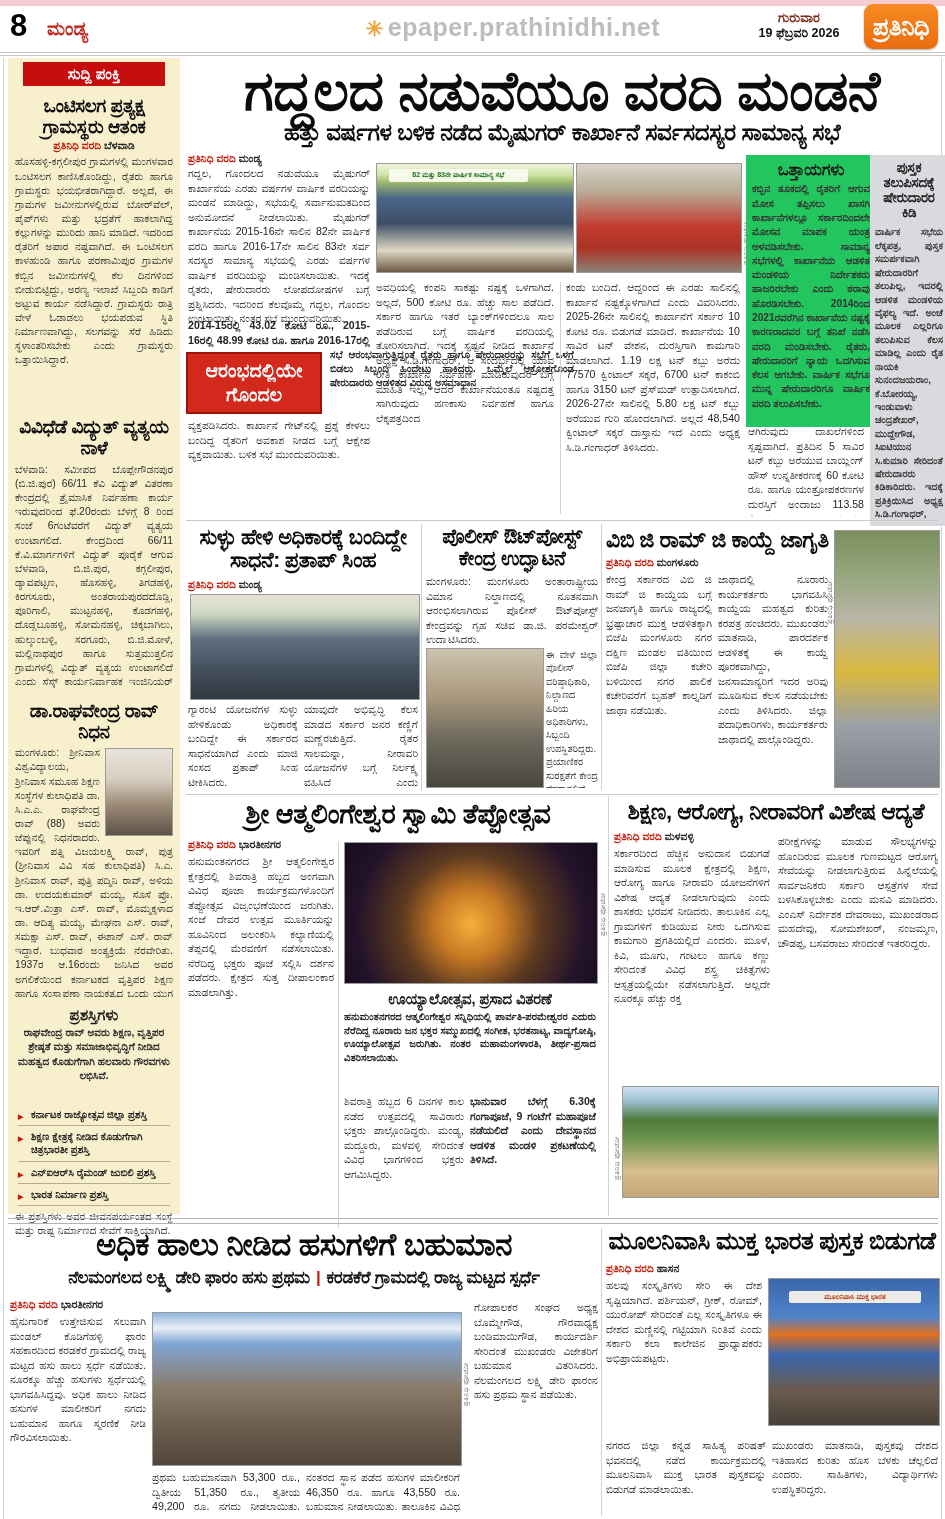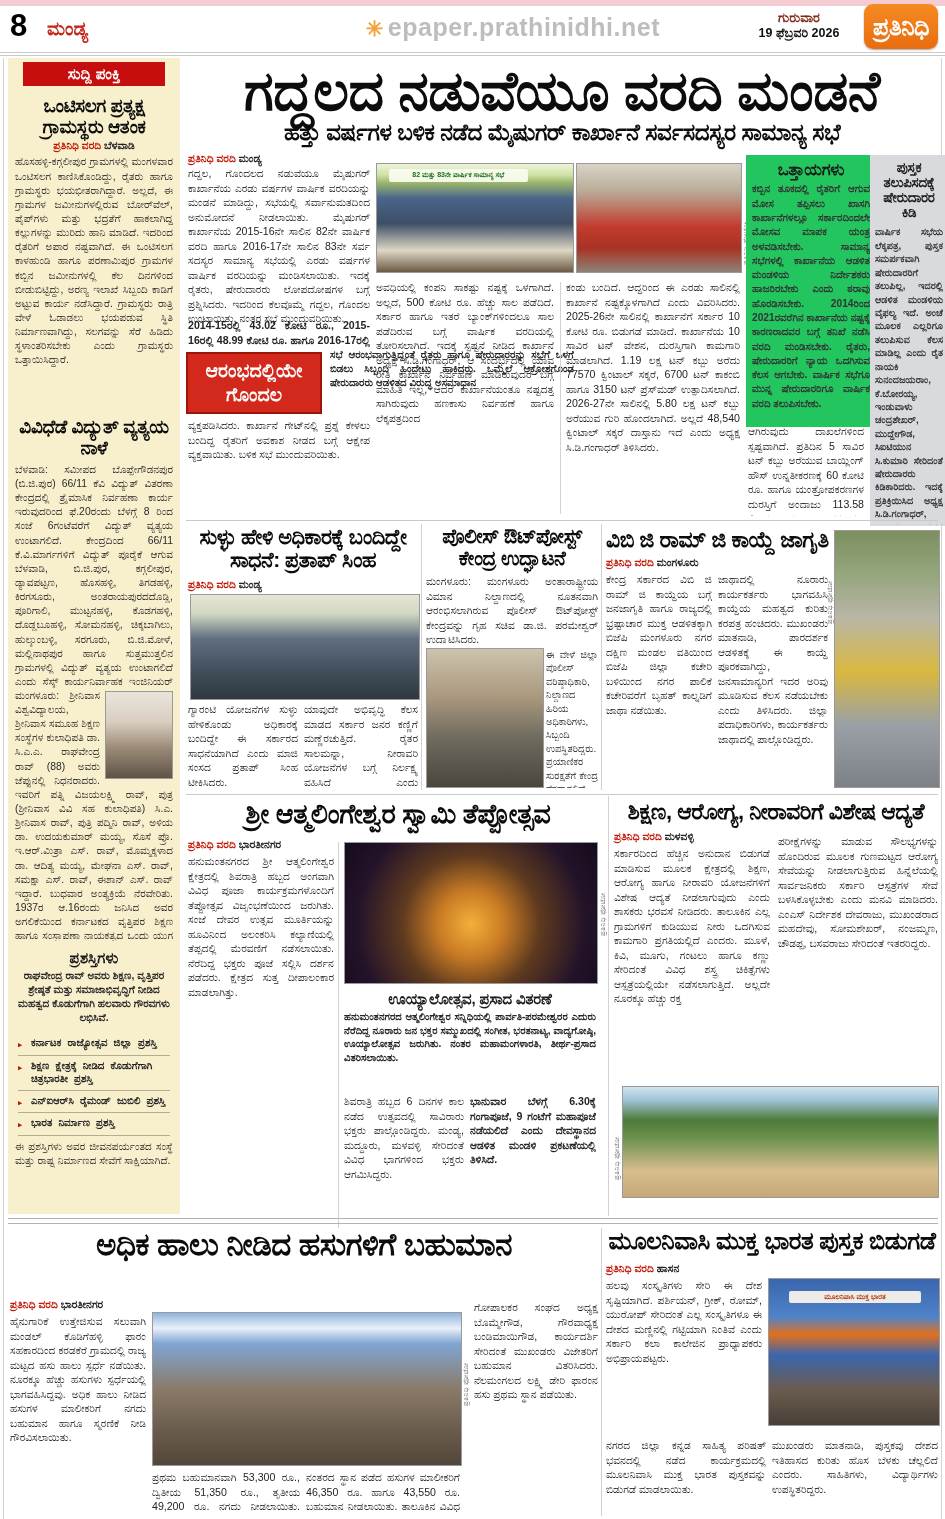--- a/index.html
+++ b/index.html
@@ -73,27 +73,28 @@
   <div class="abs vr" style="left:3px;top:58px;height:1461px;"></div>
   <div class="abs vr" style="left:941px;top:58px;height:1461px;"></div>
 
   <div class="abs side" style="left:8px;top:58px;width:172px;height:1156px;padding:0;">
     <div class="side-banner" style="width:142px;margin:4px auto 0;">ಸುದ್ದಿ ಪಂಕ್ತಿ</div>
     <div class="side-h" style="margin:10px 6px 2px;">ಒಂಟಿಸಲಗ ಪ್ರತ್ಯಕ್ಷ ಗ್ರಾಮಸ್ಥರು ಆತಂಕ</div>
     <div class="byline" style="text-align:center;margin:2px 0 3px;"><span class="r">ಪ್ರತಿನಿಧಿ ವರದಿ</span> <span>ಬೆಳವಾಡಿ</span></div>
     <div class="side-body" style="margin:0 7px;height:258px;">ಹೊಸಹಳ್ಳಿ-ಕಗ್ಗಲೀಪುರ ಗ್ರಾಮಗಳಲ್ಲಿ ಮಂಗಳವಾರ ಒಂಟಿಸಲಗ ಕಾಣಿಸಿಕೊಂಡಿದ್ದು, ರೈತರು ಹಾಗೂ ಗ್ರಾಮಸ್ಥರು ಭಯಭೀತರಾಗಿದ್ದಾರೆ. ಅಲ್ಲದೆ, ಈ ಗ್ರಾಮಗಳ ಜಮೀನುಗಳಲ್ಲಿರುವ ಬೋರ್‌ವೆಲ್, ಪೈಪ್‌ಗಳು ಮತ್ತು ಭದ್ರತೆಗೆ ಹಾಕಲಾಗಿದ್ದ ಕಲ್ಲುಗಳನ್ನು ಮುರಿದು ಹಾನಿ ಮಾಡಿದೆ. ಇದರಿಂದ ರೈತರಿಗೆ ಅಪಾರ ನಷ್ಟವಾಗಿದೆ. ಈ ಒಂಟಿಸಲಗ ಕಾಳಹುಂಡಿ ಹಾಗೂ ಪರಣಾಮಿಪುರ ಗ್ರಾಮಗಳ ಕಬ್ಬಿನ ಜಮೀನುಗಳಲ್ಲಿ ಕೆಲ ದಿನಗಳಿಂದ ಬೀಡುಬಿಟ್ಟಿದ್ದು, ಅರಣ್ಯ ಇಲಾಖೆ ಸಿಬ್ಬಂದಿ ಕಾಡಿಗೆ ಅಟ್ಟುವ ಕಾರ್ಯ ನಡೆಸಿದ್ದಾರೆ. ಗ್ರಾಮಸ್ಥರು ರಾತ್ರಿ ವೇಳೆ ಓಡಾಡಲು ಭಯಪಡುವ ಸ್ಥಿತಿ ನಿರ್ಮಾಣವಾಗಿದ್ದು, ಸಲಗವನ್ನು ಸೆರೆ ಹಿಡಿದು ಸ್ಥಳಾಂತರಿಸಬೇಕು ಎಂದು ಗ್ರಾಮಸ್ಥರು ಒತ್ತಾಯಿಸಿದ್ದಾರೆ.</div>
     <div class="side-h" style="margin:4px 6px 4px;">ವಿವಿಧೆಡೆ ವಿದ್ಯುತ್ ವ್ಯತ್ಯಯ ನಾಳೆ</div>
     <div class="side-body" style="margin:0 7px;height:226px;">ಬೆಳವಾಡಿ: ಸಮೀಪದ ಬೊಪ್ಪೇಗೌಡನಪುರ (ಬಿ.ಜಿ.ಪುರ) 66/11 ಕೆವಿ ವಿದ್ಯುತ್ ವಿತರಣಾ ಕೇಂದ್ರದಲ್ಲಿ ತ್ರೈಮಾಸಿಕ ನಿರ್ವಹಣಾ ಕಾರ್ಯ ಇರುವುದರಿಂದ ಫೆ.20ರಂದು ಬೆಳಗ್ಗೆ 8 ರಿಂದ ಸಂಜೆ 6ಗಂಟೆವರೆಗೆ ವಿದ್ಯುತ್ ವ್ಯತ್ಯಯ ಉಂಟಾಗಲಿದೆ. ಕೇಂದ್ರದಿಂದ 66/11 ಕೆ.ವಿ.ಮಾರ್ಗಗಳಿಗೆ ವಿದ್ಯುತ್ ಪೂರೈಕೆ ಆಗುವ ಬೆಳವಾಡಿ, ಬಿ.ಜಿ.ಪುರ, ಕಗ್ಗಲೀಪುರ, ಡ್ಯಾವಪಟ್ಟಣ, ಹೊಸಹಳ್ಳಿ, ತಿಗಡಹಳ್ಳಿ, ಕಿರಗಸೂರು, ಅಂತರಾಯಪುರದದೊಡ್ಡಿ, ಪೂರಿಗಾಲಿ, ಮುಟ್ಟನಹಳ್ಳಿ, ಕೊಡಗಹಳ್ಳಿ, ದೊಡ್ಡಬೂಹಳ್ಳಿ, ಸೋಮನಹಳ್ಳಿ, ಚಿಕ್ಕಬಾಗಿಲು, ಹುಲ್ಕುಂಬಳ್ಳಿ, ಸರಗೂರು, ಬಿ.ಜಿ.ಮೋಳೆ, ಮಲ್ಲಿನಾಥಪುರ ಹಾಗೂ ಸುತ್ತಮುತ್ತಲಿನ ಗ್ರಾಮಗಳಲ್ಲಿ ವಿದ್ಯುತ್ ವ್ಯತ್ಯಯ ಉಂಟಾಗಲಿದೆ ಎಂದು ಸೆಸ್ಕ್ ಕಾರ್ಯನಿರ್ವಾಹಕ ಇಂಜಿನಿಯರ್ ಟಿ.ಪುಟ್ಟಸ್ವಾಮಿ ಪ್ರಕಟಣೆಯಲ್ಲಿ ತಿಳಿಸಿದ್ದಾರೆ.</div>
+    <div class="side-h" style="margin:12px 6px 4px;">ಡಾ.ರಾಘವೇಂದ್ರ ರಾವ್ ನಿಧನ</div>
     <div class="side-body" style="margin:0 7px;height:252px;position:relative;">
       <span class="ph" style="float:right;width:66px;height:86px;margin:2px 0 2px 5px;background:linear-gradient(180deg,#e9e4db 0%,#d8cec0 35%,#9c8a77 65%,#5e5348 100%);"></span>
       <span>ಮಂಗಳೂರು: ಶ್ರೀನಿವಾಸ ವಿಶ್ವವಿದ್ಯಾಲಯ, ಶ್ರೀನಿವಾಸ ಸಮೂಹ ಶಿಕ್ಷಣ ಸಂಸ್ಥೆಗಳ ಕುಲಾಧಿಪತಿ ಡಾ. ಸಿ.ಎ.ಎ. ರಾಘವೇಂದ್ರ ರಾವ್ (88) ಅವರು ಜೆಪ್ಪುನಲ್ಲಿ ನಿಧನರಾದರು. ಇವರಿಗೆ ಪತ್ನಿ ವಿಜಯಲಕ್ಷ್ಮಿ ರಾವ್, ಪುತ್ರ (ಶ್ರೀನಿವಾಸ ವಿವಿ ಸಹ ಕುಲಾಧಿಪತಿ) ಸಿ.ಎ. ಶ್ರೀನಿವಾಸ ರಾವ್, ಪುತ್ರಿ ಪದ್ಮಿನಿ ರಾವ್, ಅಳಿಯ ಡಾ. ಉದಯಕುಮಾರ್ ಮಯ್ಯ, ಸೊಸೆ ಪ್ರೊ. ಇ.ಆರ್.ಮಿತ್ರಾ ಎಸ್. ರಾವ್, ಮೊಮ್ಮಕ್ಕಳಾದ ಡಾ. ಆದಿತ್ಯ ಮಯ್ಯ, ಮೇಘನಾ ಎಸ್. ರಾವ್, ಸಮಕ್ಷಾ ಎಸ್. ರಾವ್, ಈಶಾನ್ ಎಸ್. ರಾವ್ ಇದ್ದಾರೆ. ಬುಧವಾರ ಅಂತ್ಯಕ್ರಿಯೆ ನೆರವೇರಿತು. 1937ರ ಆ.16ರಂದು ಜನಿಸಿದ ಅವರ ಅಗಲಿಕೆಯಿಂದ ಕರ್ನಾಟಕದ ವೃತ್ತಿಪರ ಶಿಕ್ಷಣ ಹಾಗೂ ಸಂಸ್ಥಾಪಣಾ ನಾಯಕತ್ವದ ಒಂದು ಯುಗ ಅಂತ್ಯಗೊಂಡಂತಾಗಿದೆ.</span>
     </div>
     <div class="awards-title" style="margin:8px 0 2px;">ಪ್ರಶಸ್ತಿಗಳು</div>
     <div class="side-body" style="margin:0 7px;text-align:center;font-weight:bold;">ರಾಘವೇಂದ್ರ ರಾವ್ ಅವರು ಶಿಕ್ಷಣ, ವೃತ್ತಿಪರ ಶ್ರೇಷ್ಠತೆ ಮತ್ತು ಸಮಾಜಾಭಿವೃದ್ಧಿಗೆ ನೀಡಿದ ಮಹತ್ವದ ಕೊಡುಗೆಗಾಗಿ ಹಲವಾರು ಗೌರವಗಳು ಲಭಿಸಿವೆ.</div>
-    <div style="margin:8px 10px 0;font-family:Liberation Mono, monospace;">
+    <div style="margin:21px 10px 0;">
       <div class="award-item">ಕರ್ನಾಟಕ ರಾಜ್ಯೋತ್ಸವ ಜಿಲ್ಲಾ ಪ್ರಶಸ್ತಿ</div>
       <div class="award-item">ಶಿಕ್ಷಣ ಕ್ಷೇತ್ರಕ್ಕೆ ನೀಡಿದ ಕೊಡುಗೆಗಾಗಿ ಚಿತ್ರಭಾರತೀ ಪ್ರಶಸ್ತಿ</div>
       <div class="award-item">ಎನ್‌ಐಆರ್‌ಸಿ ರೈಮಂಡ್ ಜುಬಿಲಿ ಪ್ರಶಸ್ತಿ</div>
       <div class="award-item">ಭಾರತ ನಿರ್ಮಾಣ ಪ್ರಶಸ್ತಿ</div>
     </div>
     <div class="side-body" style="margin:4px 7px;">ಈ ಪ್ರಶಸ್ತಿಗಳು ಅವರ ಜೀವನಪರ್ಯಂತದ ಸಂಸ್ಥೆ ಮತ್ತು ರಾಷ್ಟ್ರ ನಿರ್ಮಾಣದ ಸೇವೆಗೆ ಸಾಕ್ಷಿಯಾಗಿದೆ.</div>
   </div>
 
   <div class="abs hl" style="left:186px;top:62px;width:752px;font-size:55px;">ಗದ್ದಲದ ನಡುವೆಯೂ ವರದಿ ಮಂಡನೆ</div>
   <div class="abs hl" style="left:186px;top:120px;width:752px;font-size:23px;">ಹತ್ತು ವರ್ಷಗಳ ಬಳಿಕ ನಡೆದ ಮೈಷುಗರ್ ಕಾರ್ಖಾನೆ ಸರ್ವಸದಸ್ಯರ ಸಾಮಾನ್ಯ ಸಭೆ</div>
@@ -166,20 +167,23 @@
   <div class="abs hl" style="left:614px;top:800px;width:324px;font-size:22px;">ಶಿಕ್ಷಣ, ಆರೋಗ್ಯ, ನೀರಾವರಿಗೆ ವಿಶೇಷ ಆದ್ಯತೆ</div>
   <div class="abs byline" style="left:614px;top:830px;"><span class="r">ಪ್ರತಿನಿಧಿ ವರದಿ</span> <span>ಮಳವಳ್ಳಿ</span></div>
   <div class="abs body-txt" style="left:614px;top:846px;width:156px;height:234px;">ಸರ್ಕಾರದಿಂದ ಹೆಚ್ಚಿನ ಅನುದಾನ ಬಿಡುಗಡೆ ಮಾಡಿಸುವ ಮೂಲಕ ಕ್ಷೇತ್ರದಲ್ಲಿ ಶಿಕ್ಷಣ, ಆರೋಗ್ಯ ಹಾಗೂ ನೀರಾವರಿ ಯೋಜನೆಗಳಿಗೆ ವಿಶೇಷ ಆದ್ಯತೆ ನೀಡಲಾಗುವುದು ಎಂದು ಶಾಸಕರು ಭರವಸೆ ನೀಡಿದರು. ತಾಲೂಕಿನ ಎಲ್ಲ ಗ್ರಾಮಗಳಿಗೆ ಕುಡಿಯುವ ನೀರು ಒದಗಿಸುವ ಕಾಮಗಾರಿ ಪ್ರಗತಿಯಲ್ಲಿದೆ ಎಂದರು. ಮೂಳೆ, ಕಿವಿ, ಮೂಗು, ಗಂಟಲು ಹಾಗೂ ಕಣ್ಣು ಸೇರಿದಂತೆ ವಿವಿಧ ಶಸ್ತ್ರ ಚಿಕಿತ್ಸೆಗಳು ಆಸ್ಪತ್ರೆಯಲ್ಲಿಯೇ ನಡೆಸಲಾಗುತ್ತಿದೆ. ಅಲ್ಲದೇ ನೂರಕ್ಕೂ ಹೆಚ್ಚು ರಕ್ತ</div>
   <div class="abs body-txt" style="left:778px;top:834px;width:160px;height:246px;">ಪರೀಕ್ಷೆಗಳನ್ನು ಮಾಡುವ ಸೌಲಭ್ಯಗಳನ್ನು ಹೊಂದಿರುವ ಮೂಲಕ ಗುಣಮಟ್ಟದ ಆರೋಗ್ಯ ಸೇವೆಯನ್ನು ನೀಡಲಾಗುತ್ತಿರುವ ಹಿನ್ನೆಲೆಯಲ್ಲಿ ಸಾರ್ವಜನಿಕರು ಸರ್ಕಾರಿ ಆಸ್ಪತ್ರೆಗಳ ಸೇವೆ ಬಳಸಿಕೊಳ್ಳಬೇಕು ಎಂದು ಮನವಿ ಮಾಡಿದರು. ಎಂಎಸ್ ನಿರ್ದೇಶಕ ದೇವರಾಜು, ಮುಖಂಡರಾದ ಮಹದೇವು, ಸೋಮಶೇಖರ್, ನಂಜಮ್ಮಣ, ಚೌಡಪ್ಪ, ಬಸವರಾಜು ಸೇರಿದಂತೆ ಇತರರಿದ್ದರು.</div>
   <div class="abs ph" style="left:622px;top:1086px;width:315px;height:110px;background:linear-gradient(180deg,#cfe3ee 0%,#9fc3d8 12%,#4e7a3a 30%,#6f9450 48%,#d8bd8d 76%,#c4a877 100%);"></div>
   <div class="abs vcred" style="left:613px;top:1090px;height:90px;">ಪ್ರತಿನಿಧಿ ಫೋಟೋ</div>
 
   <div class="abs dblrule" style="left:8px;top:1218px;width:930px;"></div>
 
   <div class="abs hl" style="left:8px;top:1228px;width:592px;font-size:31px;">ಅಧಿಕ ಹಾಲು ನೀಡಿದ ಹಸುಗಳಿಗೆ ಬಹುಮಾನ</div>
+  <div class="abs strap" style="left:8px;top:1268px;width:592px;">
+    <span>ನೆಲಮಂಗಲದ ಲಕ್ಷ್ಮಿ ಡೇರಿ ಫಾರಂ ಹಸು ಪ್ರಥಮ</span><span class="pipe">|</span><span>ಕರಡಕೆರೆ ಗ್ರಾಮದಲ್ಲಿ ರಾಜ್ಯ ಮಟ್ಟದ ಸ್ಪರ್ಧೆ</span>
+  </div>
   <div class="abs byline" style="left:10px;top:1298px;"><span class="r">ಪ್ರತಿನಿಧಿ ವರದಿ</span> <span>ಭಾರತೀನಗರ</span></div>
   <div class="abs body-txt" style="left:10px;top:1314px;width:136px;height:200px;">ಹೈನುಗಾರಿಕೆ ಉತ್ತೇಜಿಸುವ ಸಲುವಾಗಿ ಮಂಡಲ್ ಕೊಡಿಗೆಹಳ್ಳಿ ಫಾರಂ ಸಹಕಾರದಿಂದ ಕರಡಕೆರೆ ಗ್ರಾಮದಲ್ಲಿ ರಾಜ್ಯ ಮಟ್ಟದ ಹಸು ಹಾಲು ಸ್ಪರ್ಧೆ ನಡೆಯಿತು. ನೂರಕ್ಕೂ ಹೆಚ್ಚು ಹಸುಗಳು ಸ್ಪರ್ಧೆಯಲ್ಲಿ ಭಾಗವಹಿಸಿದ್ದವು. ಅಧಿಕ ಹಾಲು ನೀಡಿದ ಹಸುಗಳ ಮಾಲೀಕರಿಗೆ ನಗದು ಬಹುಮಾನ ಹಾಗೂ ಸ್ಮರಣಿಕೆ ನೀಡಿ ಗೌರವಿಸಲಾಯಿತು.</div>
   <div class="abs ph" style="left:152px;top:1312px;width:308px;height:152px;background:linear-gradient(180deg,#8fb4dd 0%,#e9f0f7 10%,#7fa6d4 20%,#8a7a68 50%,#6b5d4e 76%,#52463a 100%);"></div>
   <div class="abs vcred" style="left:462px;top:1316px;height:90px;">ಪ್ರತಿನಿಧಿ ಫೋಟೋ</div>
   <div class="abs body-txt" style="left:474px;top:1300px;width:124px;height:214px;">ಗೋಪಾಲಕರ ಸಂಘದ ಅಧ್ಯಕ್ಷ ಬೊಮ್ಮೇಗೌಡ, ಗೌರವಾಧ್ಯಕ್ಷ ಬಂಡಿಮಾಯಿಗೌಡ, ಕಾರ್ಯದರ್ಶಿ ಸೇರಿದಂತೆ ಮುಖಂಡರು ವಿಜೇತರಿಗೆ ಬಹುಮಾನ ವಿತರಿಸಿದರು. ನೆಲಮಂಗಲದ ಲಕ್ಷ್ಮಿ ಡೇರಿ ಫಾರಂನ ಹಸು ಪ್ರಥಮ ಸ್ಥಾನ ಪಡೆಯಿತು.</div>
   <div class="abs body-txt" style="left:152px;top:1470px;width:148px;height:46px;">ಪ್ರಥಮ ಬಹುಮಾನವಾಗಿ 53,300 ರೂ., ದ್ವಿತೀಯ 51,350 ರೂ., ತೃತೀಯ 49,200 ರೂ. ನಗದು ನೀಡಲಾಯಿತು. ಹಾಲಿನ ಪ್ರಮಾಣ ಹಾಗೂ ಗುಣಮಟ್ಟ ಆಧರಿಸಿ ತೀರ್ಪುಗಾರರು ವಿಜೇತರನ್ನು ಆಯ್ಕೆ ಮಾಡಿದರು.</div>
   <div class="abs body-txt" style="left:306px;top:1470px;width:154px;height:46px;">ನಂತರದ ಸ್ಥಾನ ಪಡೆದ ಹಸುಗಳ ಮಾಲೀಕರಿಗೆ 46,350 ರೂ. ಹಾಗೂ 43,550 ರೂ. ಬಹುಮಾನ ನೀಡಲಾಯಿತು. ತಾಲೂಕಿನ ವಿವಿಧ ಗ್ರಾಮಗಳ ರೈತರು ಸ್ಪರ್ಧೆ ವೀಕ್ಷಿಸಿದರು.</div>
   <div class="abs vr" style="left:601px;top:1228px;height:288px;"></div>
 
   <div class="abs hl" style="left:606px;top:1228px;width:332px;font-size:24px;">ಮೂಲನಿವಾಸಿ ಮುಕ್ತ ಭಾರತ ಪುಸ್ತಕ ಬಿಡುಗಡೆ</div>

